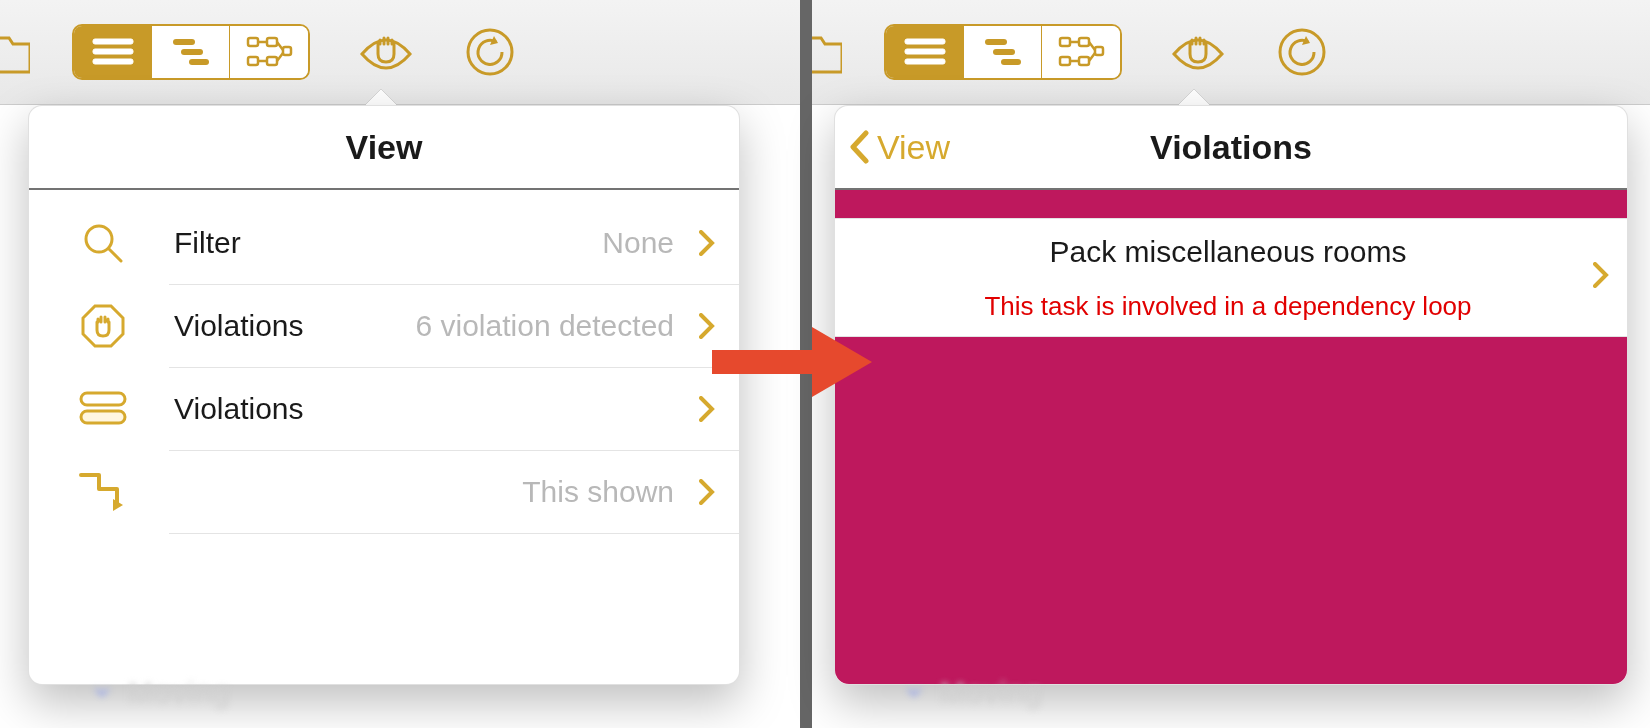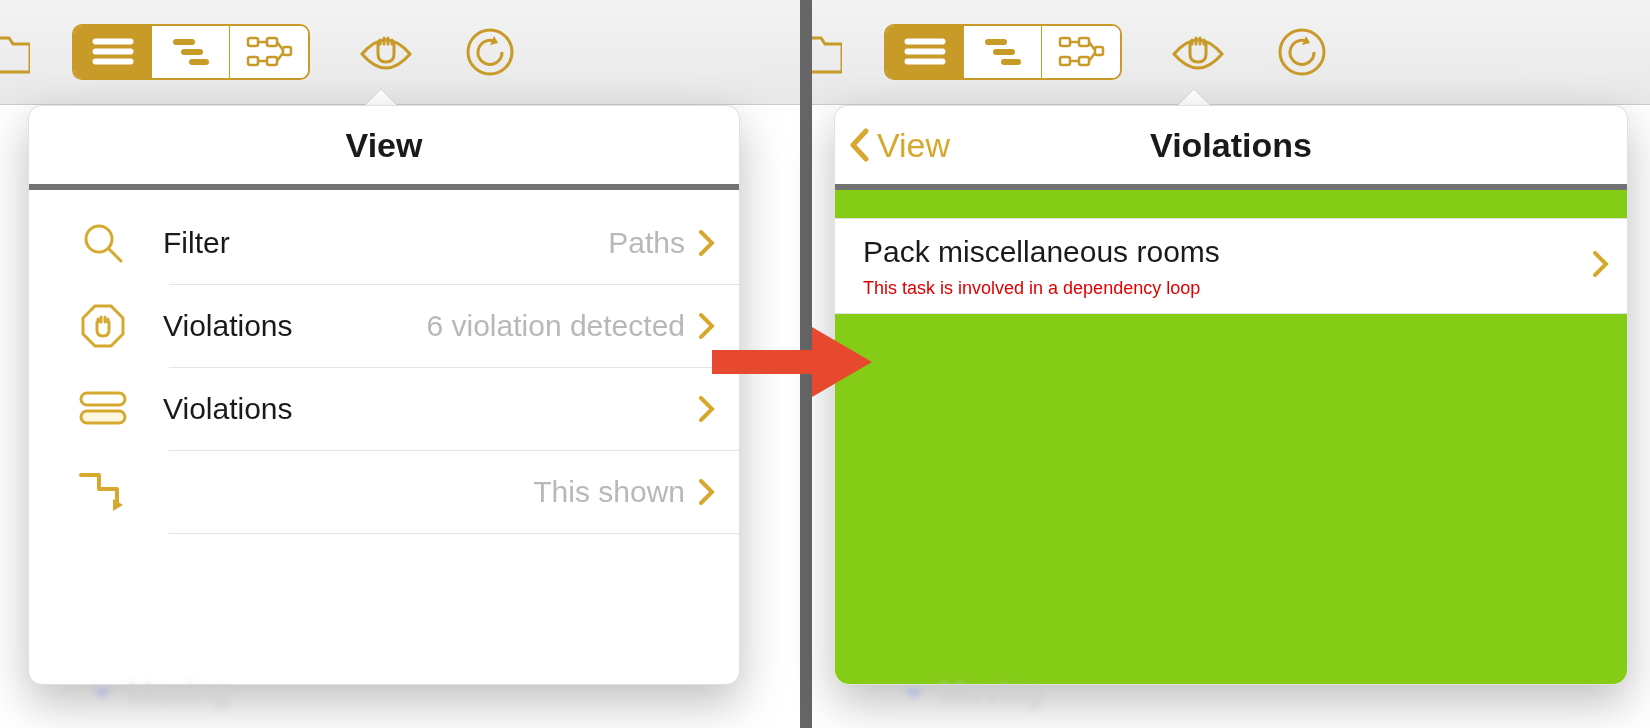--- a/index.html
+++ b/index.html
@@ -90,21 +90,21 @@
     background: #fff;
     border: 1px solid rgba(0,0,0,0.12);
     border-radius: 14px;
     box-shadow: 0 18px 46px rgba(0,0,0,0.25);
   }
   .pane.left .popover { left: 28px; right: 60px; height: 580px; }
   .pane.right .popover { left: 22px; right: 22px; height: 580px; }
 
   .pop-header {
     height: 84px;
-    border-bottom: 6px solid #737373;
+    border-bottom: 2px solid #737373;
     display: flex;
     align-items: center;
     justify-content: center;
     font-size: 34px;
     font-weight: 600;
     color: #1a1a1a;
     position: relative;
   }
   .pop-back {
     position: absolute;
@@ -124,21 +124,21 @@
   }
   .row {
     display: flex;
     align-items: center;
     height: 82px;
     padding: 0 18px 0 0;
     cursor: pointer;
     background:#fff;
   }
   .row + .row-sep, .row-sep { height:1px; background:#e4e4e4; margin-left: 140px; }
-  .pane.left .row { padding-left: 14px; }
+  .pane.left .row { padding-left: 14px; gap: 11px; }
   .row .icon-cell {
     width: 120px;
     display: flex; justify-content: center; align-items: center;
   }
   .row .label {
     font-size: 30px;
     color: #1a1a1a;
     flex: 0 0 auto;
   }
   .row .spacer { flex: 1; }
@@ -147,37 +147,38 @@
     color: #b8b8b8;
     margin-right: 8px;
   }
   .row .chev {
     width: 28px; height: 28px; display:flex; align-items:center; justify-content:center;
   }
 
   
   .violations-body {
     padding-top: 28px;
-    background: #84cc16;
+    background: #be185d;
     height: calc(100% - 84px);
     border-bottom-left-radius:14px;
     border-bottom-right-radius:14px;
+    text-align:center;
   }
   .violation-row {
     background: #fff;
     border-top: 1px solid #e3e3e3;
     border-bottom: 1px solid #e3e3e3;
     padding: 14px 18px 14px 28px;
     display: flex;
     align-items: center;
     cursor:pointer;
   }
   .violation-text { flex:1; }
   .violation-title { font-size: 30px; color:#1a1a1a; line-height:1.25; }
-  .violation-sub { font-size: 18px; color:#e10000; margin-top:7px; }
+  .violation-sub { font-size: 26px; color:#e10000; margin-top:20px; }
 
   
   .big-arrow {
     position: absolute;
     left: 712px;
     top: 323px;
     width: 160px;
     height: 78px;
     z-index: 50;
   }
@@ -275,21 +276,21 @@
         <div class="icon-cell">
           <svg width="46" height="46" viewBox="0 0 46 46">
               <g fill="none" stroke="#d6a92e" stroke-width="3">
                 <circle cx="19" cy="19" r="13"></circle>
                 <path d="M29 29 l12 12" stroke-linecap="round"></path>
               </g>
             </svg>
         </div>
         <span class="label">Filter</span>
         <span class="spacer"></span>
-        <span class="value">Paths</span>
+        <span class="value">None</span>
         <span class="chev">
             <svg width="16" height="26">
               <path d="M2 2 l11 11 l-11 11" fill="none" stroke="#d6a92e" stroke-width="4" stroke-linecap="round"></path>
             </svg>
           </span>
       </div>
       <div class="row-sep"></div>
 
       <div class="row">
         <div class="icon-cell">

